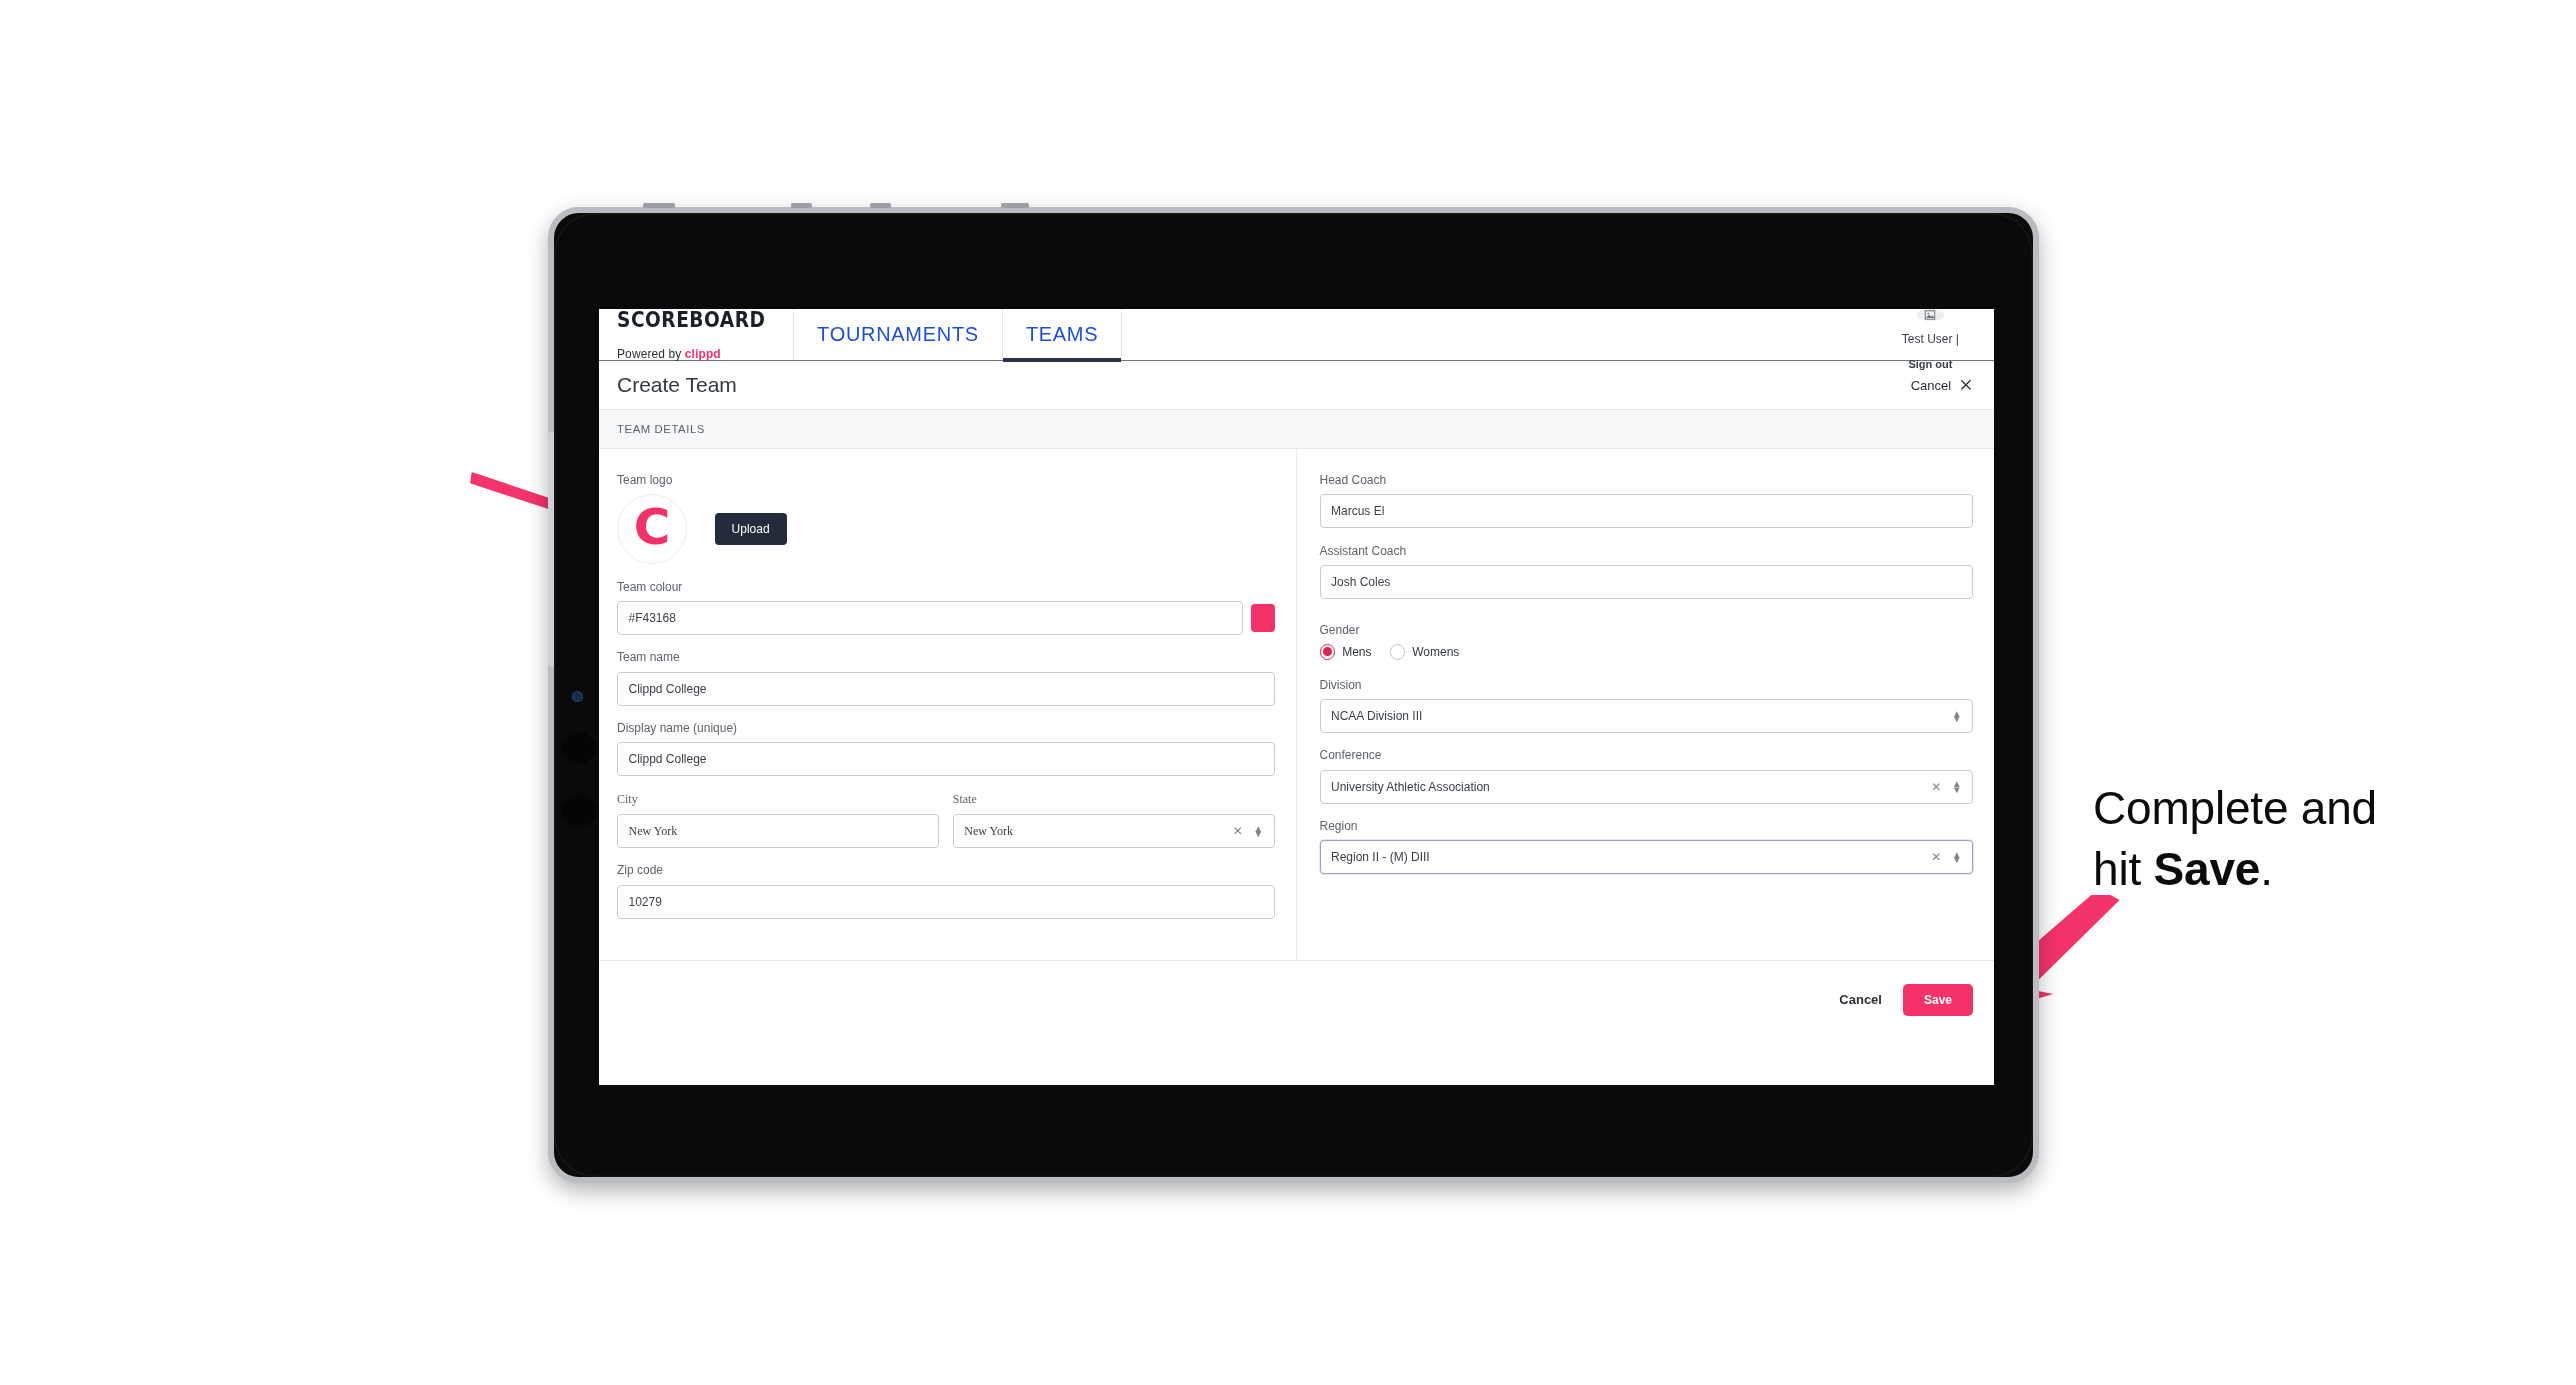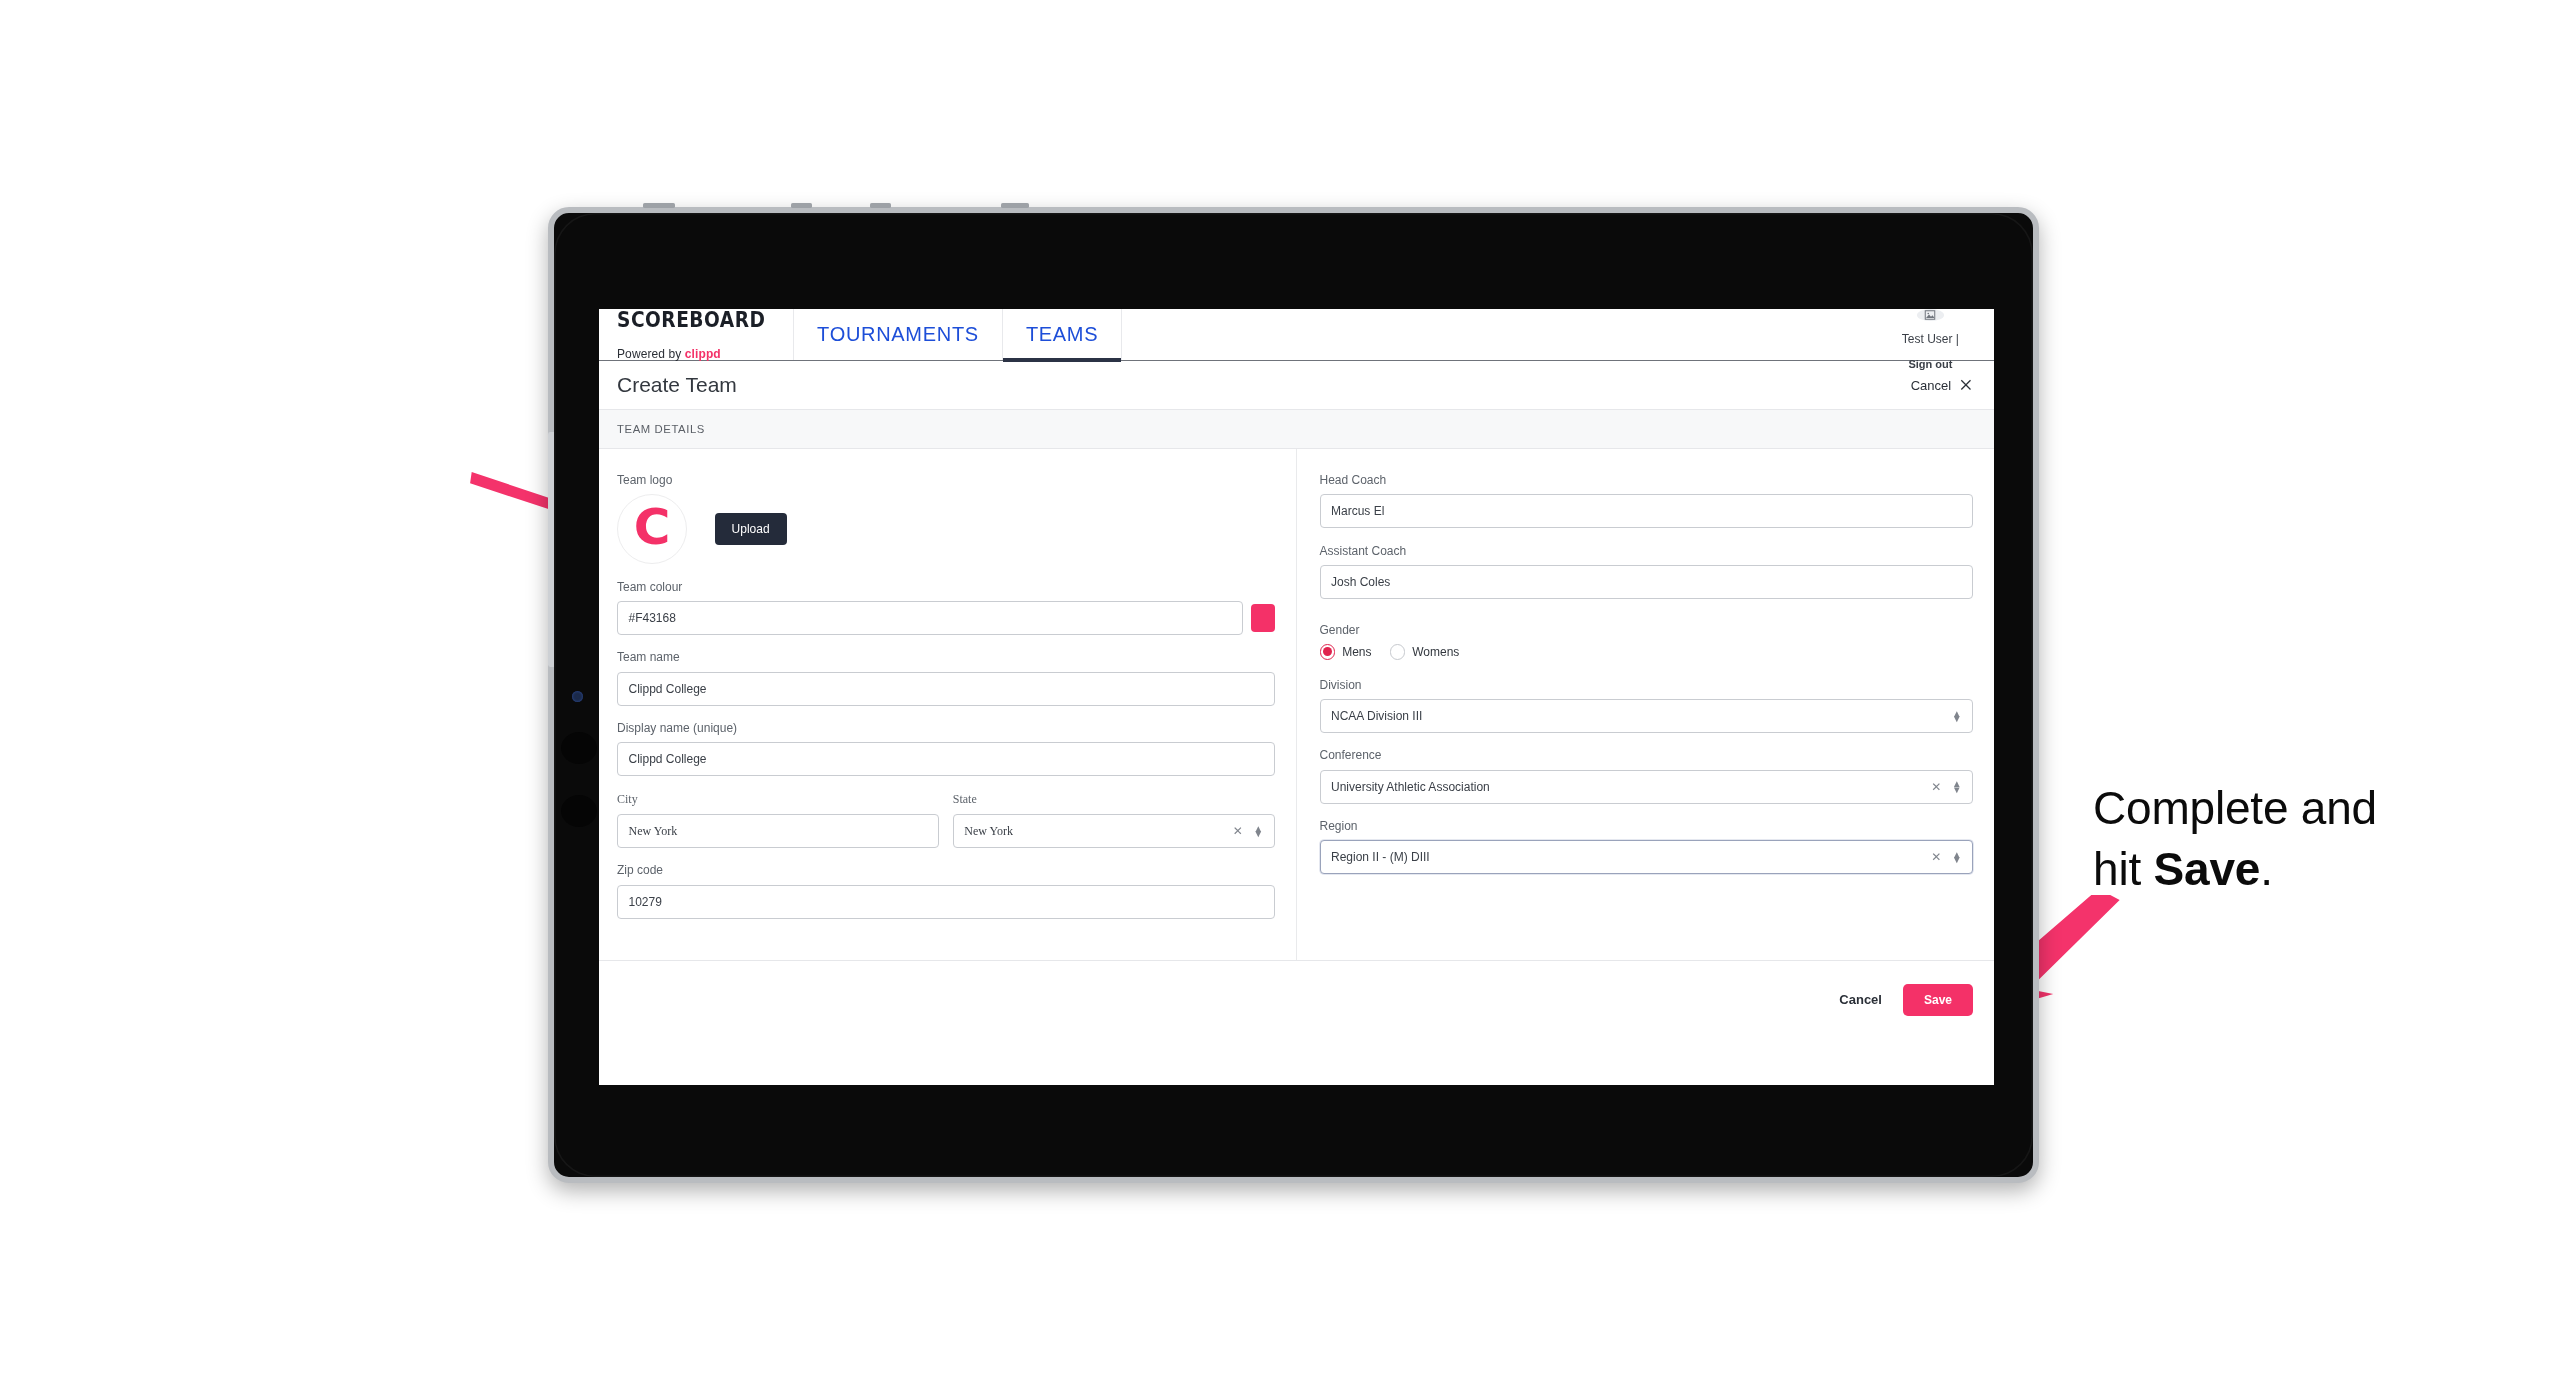--- a/index.html
+++ b/index.html
@@ -28,21 +28,21 @@
   .arrow { position: absolute; pointer-events: none; }
   .arrow-left  { left: 470px;  top: 451px; width: 162px; height: 89px; }
   .arrow-right { left: 1969px; top: 895px; width: 162px; height: 130px; }
 
   
   .tablet {
     position: absolute;
     left: 548px; top: 207px;
     width: 1491px; height: 976px;
     background: #0a0a0a;
-    border-radius: 21px;
+    border-radius: 31px;
     border: 6.5px solid #b9bcc0;
     box-shadow: 0 8px 21px rgba(0,0,0,0.30);
   }
   .tablet::before { 
     content: "";
     position: absolute; inset: 0;
     border-radius: 41px;
     box-shadow: inset 0 0 0 1.6px rgba(255,255,255,0.05);
     pointer-events: none;
   }

